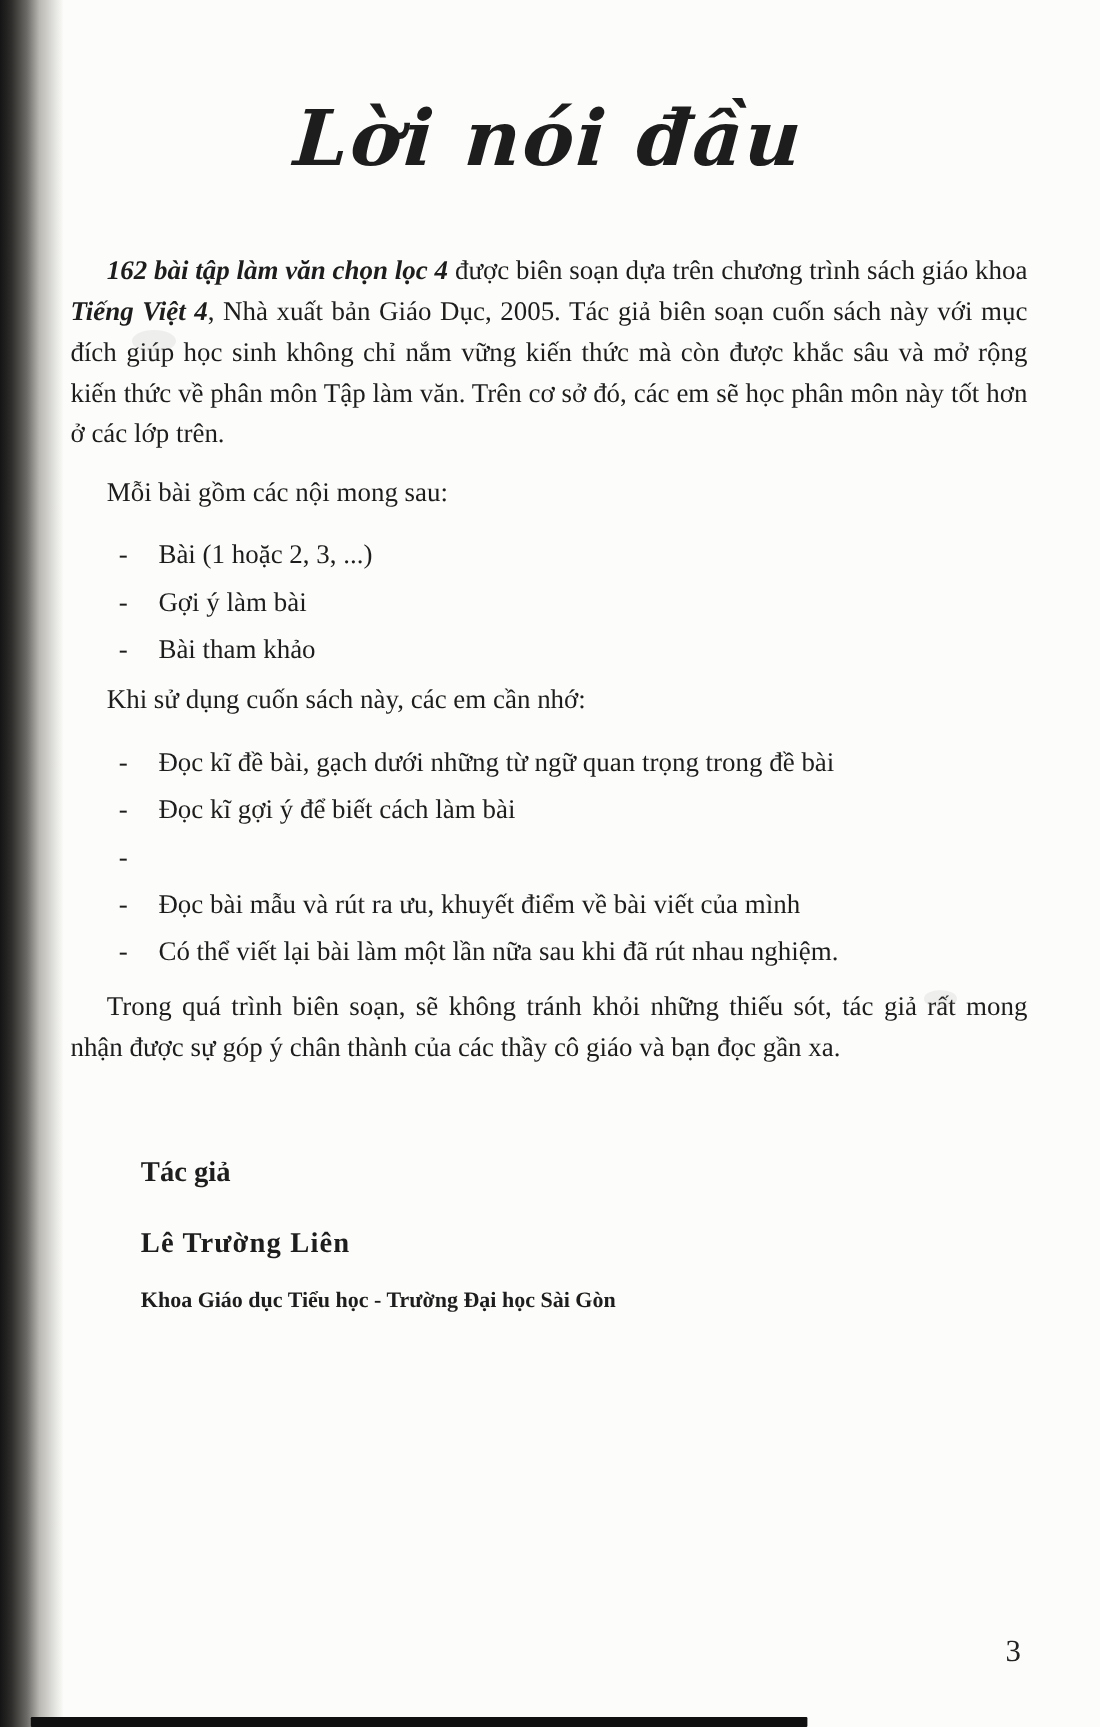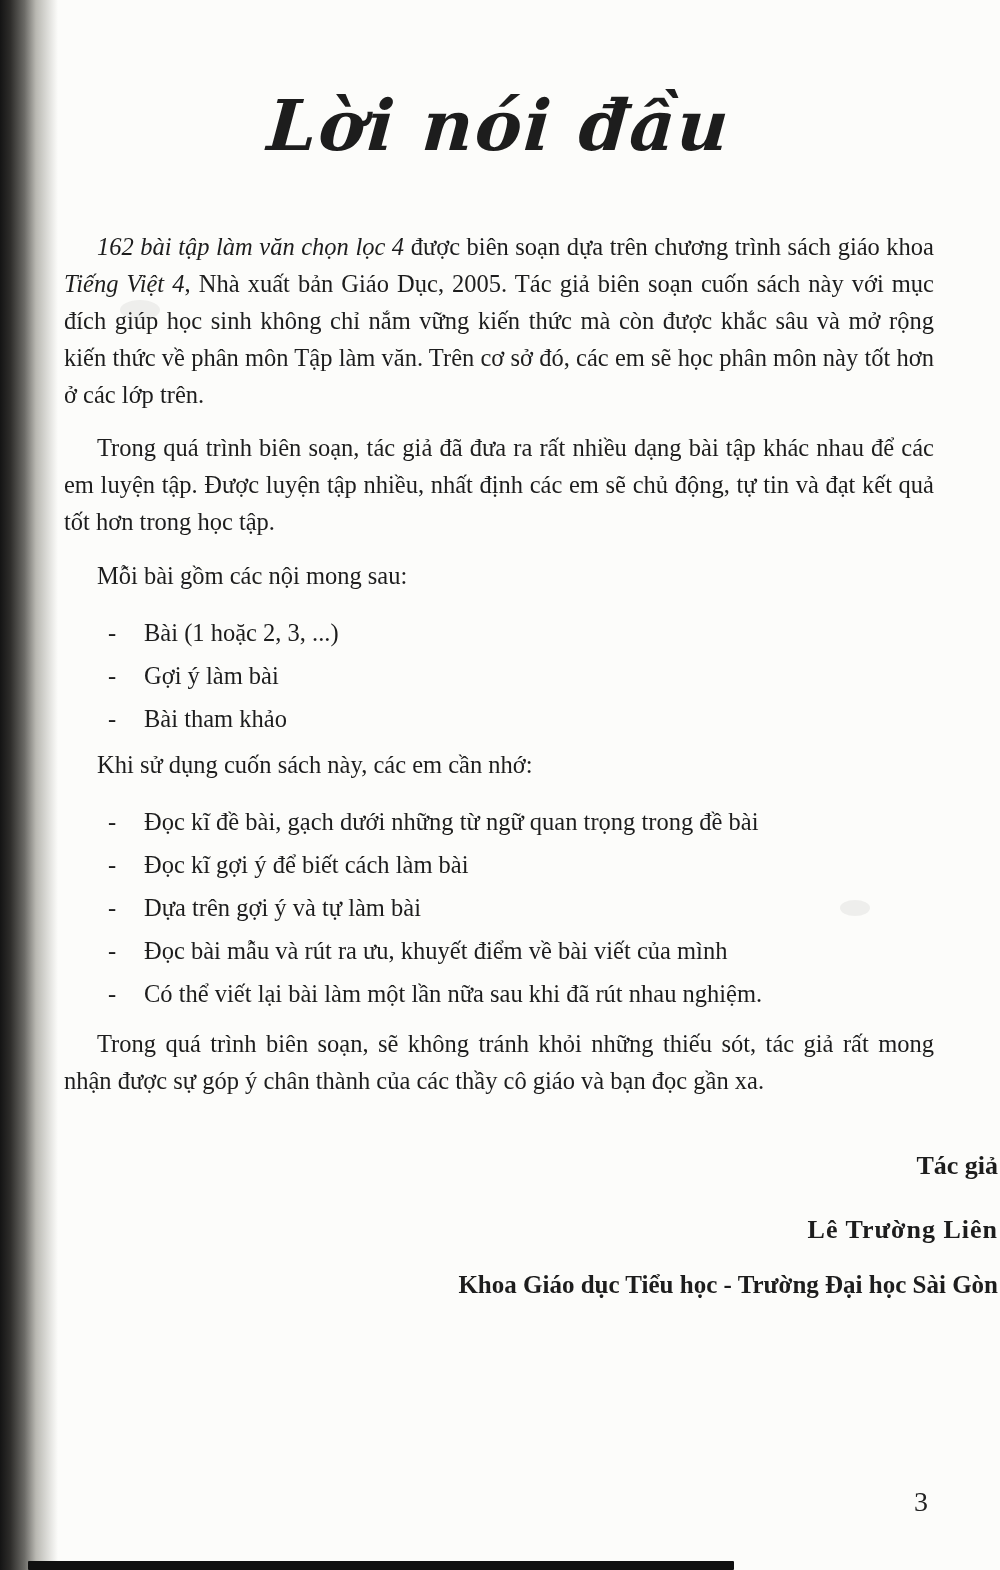--- a/index.html
+++ b/index.html
@@ -53,21 +53,21 @@
     font-size: 24.5px;
     line-height: 37px;
     text-align: justify;
     margin: 0 0 17px 0;
     text-indent: 33px;
   }
   p.lead-in {
     margin-bottom: 16px;
   }
   .bold-italic {
-    font-weight: normal;
+    font-weight: bold;
     font-style: italic;
     margin-top: 36px;
   }
   ul.dash-list {
     list-style: none;
     margin: 2px 0 10px 0;
     padding: 0 0 0 44px;
     font-size: 24.5px;
   }
   ul.dash-list li {
@@ -77,36 +77,36 @@
   ul.dash-list .dash {
     width: 14px;
     flex: 0 0 14px;
     margin-right: 22px;
     text-align: left;
   }
   ul.dash-list.tight {
     margin-bottom: 6px;
   }
   .signature {
-    margin-top: 52px;
-    text-align: right;
+    margin-top: 80px;
+    text-align: left;
     transform: translateX(64px);
     font-weight: bold;
   }
   .signature .sig-line1 {
     font-size: 26px;
     margin: 0 0 34px 0;
   }
   .signature .sig-line2 {
     font-size: 26px;
     margin: 0 0 26px 0;
     letter-spacing: 1px;
   }
   .signature .sig-line3 {
-    font-size: 25px;
+    font-size: 20px;
     margin: 0;
   }
   .page-number {
     position: absolute;
     right: 72px;
     bottom: 52px;
     font-size: 28px;
     color: #222;
   }
   .smudge {
@@ -121,21 +121,20 @@
 
 <div class="scan-page">
   <div class="binding-edge"></div>
 
   <div class="text-block">
 
     <h1 class="page-title">Lời nói đầu</h1>
 
     <p class="body-para lead-in"><span class="bold-italic">162 bài tập làm văn chọn lọc 4</span><span> được biên soạn dựa trên chương trình sách giáo khoa </span><span class="bold-italic">Tiếng Việt 4</span><span>, Nhà xuất bản Giáo Dục, 2005. Tác giả biên soạn cuốn sách này với mục đích giúp học sinh không chỉ nắm vững kiến thức mà còn được khắc sâu và mở rộng kiến thức về phân môn Tập làm văn. Trên cơ sở đó, các em sẽ học phân môn này tốt hơn ở các lớp trên.</span></p>
 
-    <p class="body-para">Trong quá trình biên soạn, tác giả đã đưa ra rất nhiều dạng bài tập khác nhau để các em luyện tập. Được luyện tập nhiều, nhất định các em sẽ chủ động, tự tin và đạt kết quả tốt hơn trong học tập.</p>
 
     <p class="body-para">Mỗi bài gồm các nội mong sau:</p>
 
     <ul class="dash-list tight">
       <li>
           <span class="dash">-</span>
           <span>Bài (1 hoặc 2, 3, ...)</span>
         </li>
       <li>
           <span class="dash">-</span>
@@ -153,21 +152,20 @@
       <li>
           <span class="dash">-</span>
           <span>Đọc kĩ đề bài, gạch dưới những từ ngữ quan trọng trong đề bài</span>
         </li>
       <li>
           <span class="dash">-</span>
           <span>Đọc kĩ gợi ý để biết cách làm bài</span>
         </li>
       <li>
           <span class="dash">-</span>
-          <span>Dựa trên gợi ý và tự làm bài</span>
         </li>
       <li>
           <span class="dash">-</span>
           <span>Đọc bài mẫu và rút ra ưu, khuyết điểm về bài viết của mình</span>
         </li>
       <li>
           <span class="dash">-</span>
           <span>Có thể viết lại bài làm một lần nữa sau khi đã rút nhau nghiệm.</span>
         </li>
     </ul>

